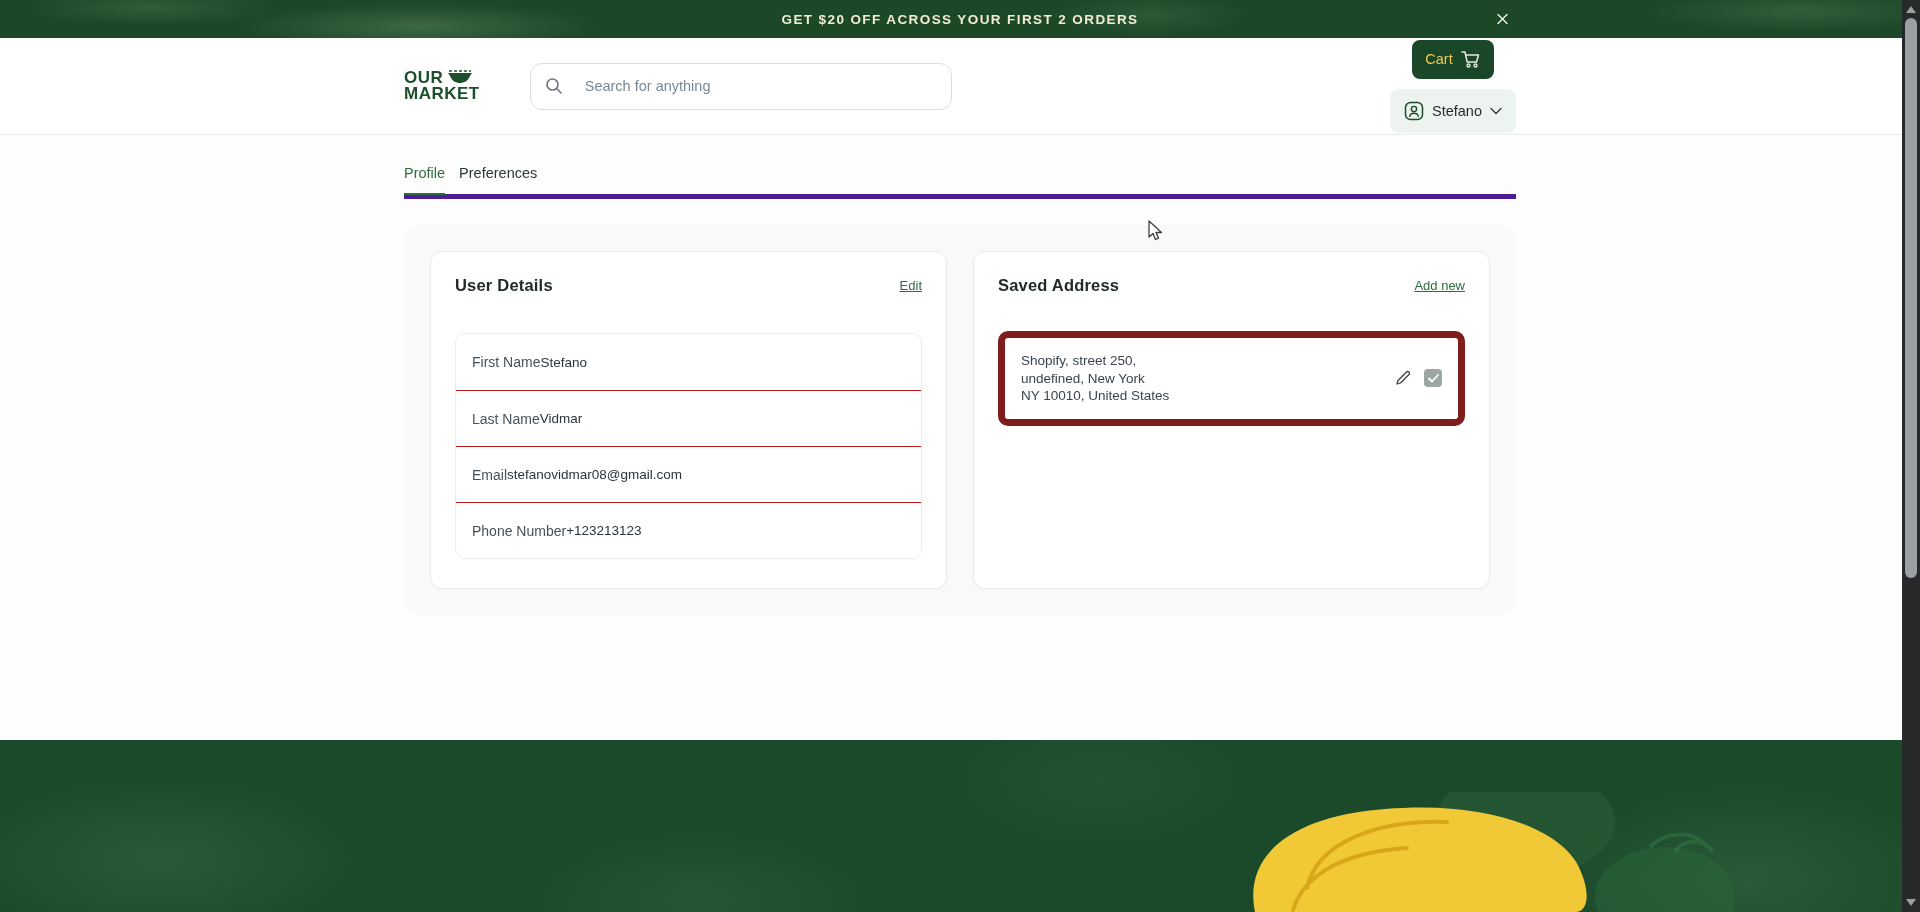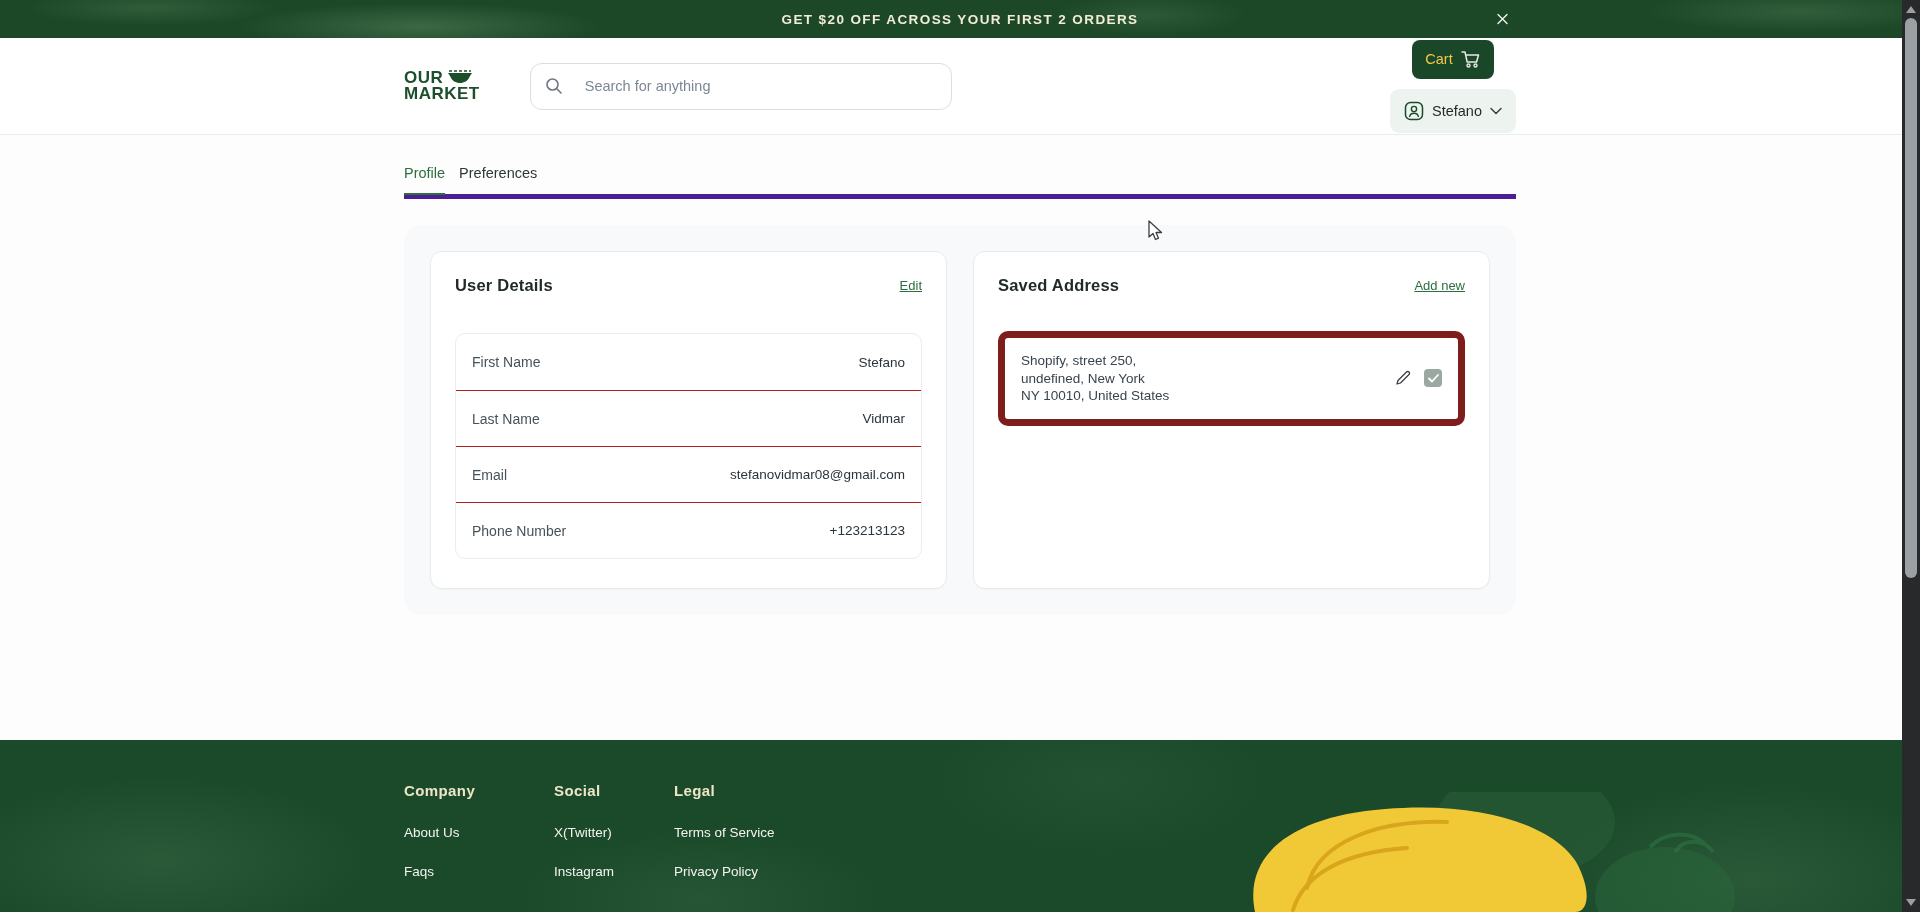--- a/index.html
+++ b/index.html
@@ -60,21 +60,21 @@
   }
   .card {
     flex:1; background:#ffffff; border:1px solid #e8eced; border-radius:12px; padding:24px;
     box-shadow:0 1px 2px rgba(40,60,50,0.03);
   }
   .card-head { display:flex; align-items:center; justify-content:space-between; }
   .card-title { font-size:16.5px; font-weight:bold; color:#222c26; letter-spacing:0.2px; }
   .green-link { color:#2c6e3f; font-size:13px; text-decoration:underline; cursor:pointer; }
 
   .fields-box { margin-top:38px; border:1px solid #e9edef; border-radius:10px; overflow:hidden; background:#fff; }
-  .field-row { display:flex; align-items:center; justify-content:space-between; height:56px; padding:0 16px; }
+  .field-row { display:flex; align-items:center; height:56px; padding:0 16px; }
   .field-row + .field-row { border-top:1px solid #b91c1c; }
   .field-label { color:#46525b; font-size:14px; }
   .field-value { color:#2a343c; font-size:13.5px; }
 
   .address-box {
     margin-top:36px; border:7px solid #7f1d1d; border-radius:10px; background:#fff;
     padding:14px 16px; display:flex; align-items:center; justify-content:space-between;
   }
   .address-lines div { color:#39434e; font-size:13.5px; line-height:17.5px; }
   .address-actions { display:flex; align-items:center; gap:12px; }
@@ -228,37 +228,20 @@
 
 <div class="footer">
   <svg class="footer-art" width="560" height="120" viewBox="0 0 560 120">
     <ellipse cx="290" cy="30" rx="90" ry="55" fill="#2a5e39" opacity="0.55"></ellipse>
     <ellipse cx="430" cy="105" rx="70" ry="50" fill="#2b6a3d" opacity="0.45"></ellipse>
     <path d="M415 55 C 430 40 455 38 470 52 M440 60 C 450 45 470 48 478 60" stroke="#2f7a45" stroke-width="4" fill="none" opacity="0.5"></path>
     <path d="M20 120 C 8 62 58 24 150 17 C 258 8 332 40 346 80 C 356 104 352 120 340 120 Z" fill="#f1c937"></path>
     <path d="M72 96 C 82 50 142 28 212 30" stroke="#d9a51c" stroke-width="4" fill="none" stroke-linecap="round"></path>
     <path d="M58 118 C 70 80 112 60 172 56" stroke="#d9a51c" stroke-width="4" fill="none" stroke-linecap="round"></path>
   </svg>
-  <div class="footer-inner">
-    <div class="f-col1">
-      <div class="f-head">Company</div>
-      <div class="f-link">About Us</div>
-      <div class="f-link">Faqs</div>
-    </div>
-    <div class="f-col2">
-      <div class="f-head">Social</div>
-      <div class="f-link">X(Twitter)</div>
-      <div class="f-link">Instagram</div>
-    </div>
-    <div class="f-col">
-      <div class="f-head">Legal</div>
-      <div class="f-link">Terms of Service</div>
-      <div class="f-link">Privacy Policy</div>
-    </div>
-  </div>
 </div>
 
 <div class="scrollbar">
   <div class="sb-arrow-up"></div>
   <div class="sb-thumb"></div>
   <div class="sb-arrow-down"></div>
 </div>
 
 <svg class="cursor" width="22" height="24" viewBox="0 0 22 24">
   <path d="M4 1 L4 17 L8 13.5 L10.5 19.5 L13.5 18.2 L11 12.5 L16.5 12.5 Z" fill="#ffffff" stroke="#3a3f45" stroke-width="1.3" stroke-linejoin="round"></path>

